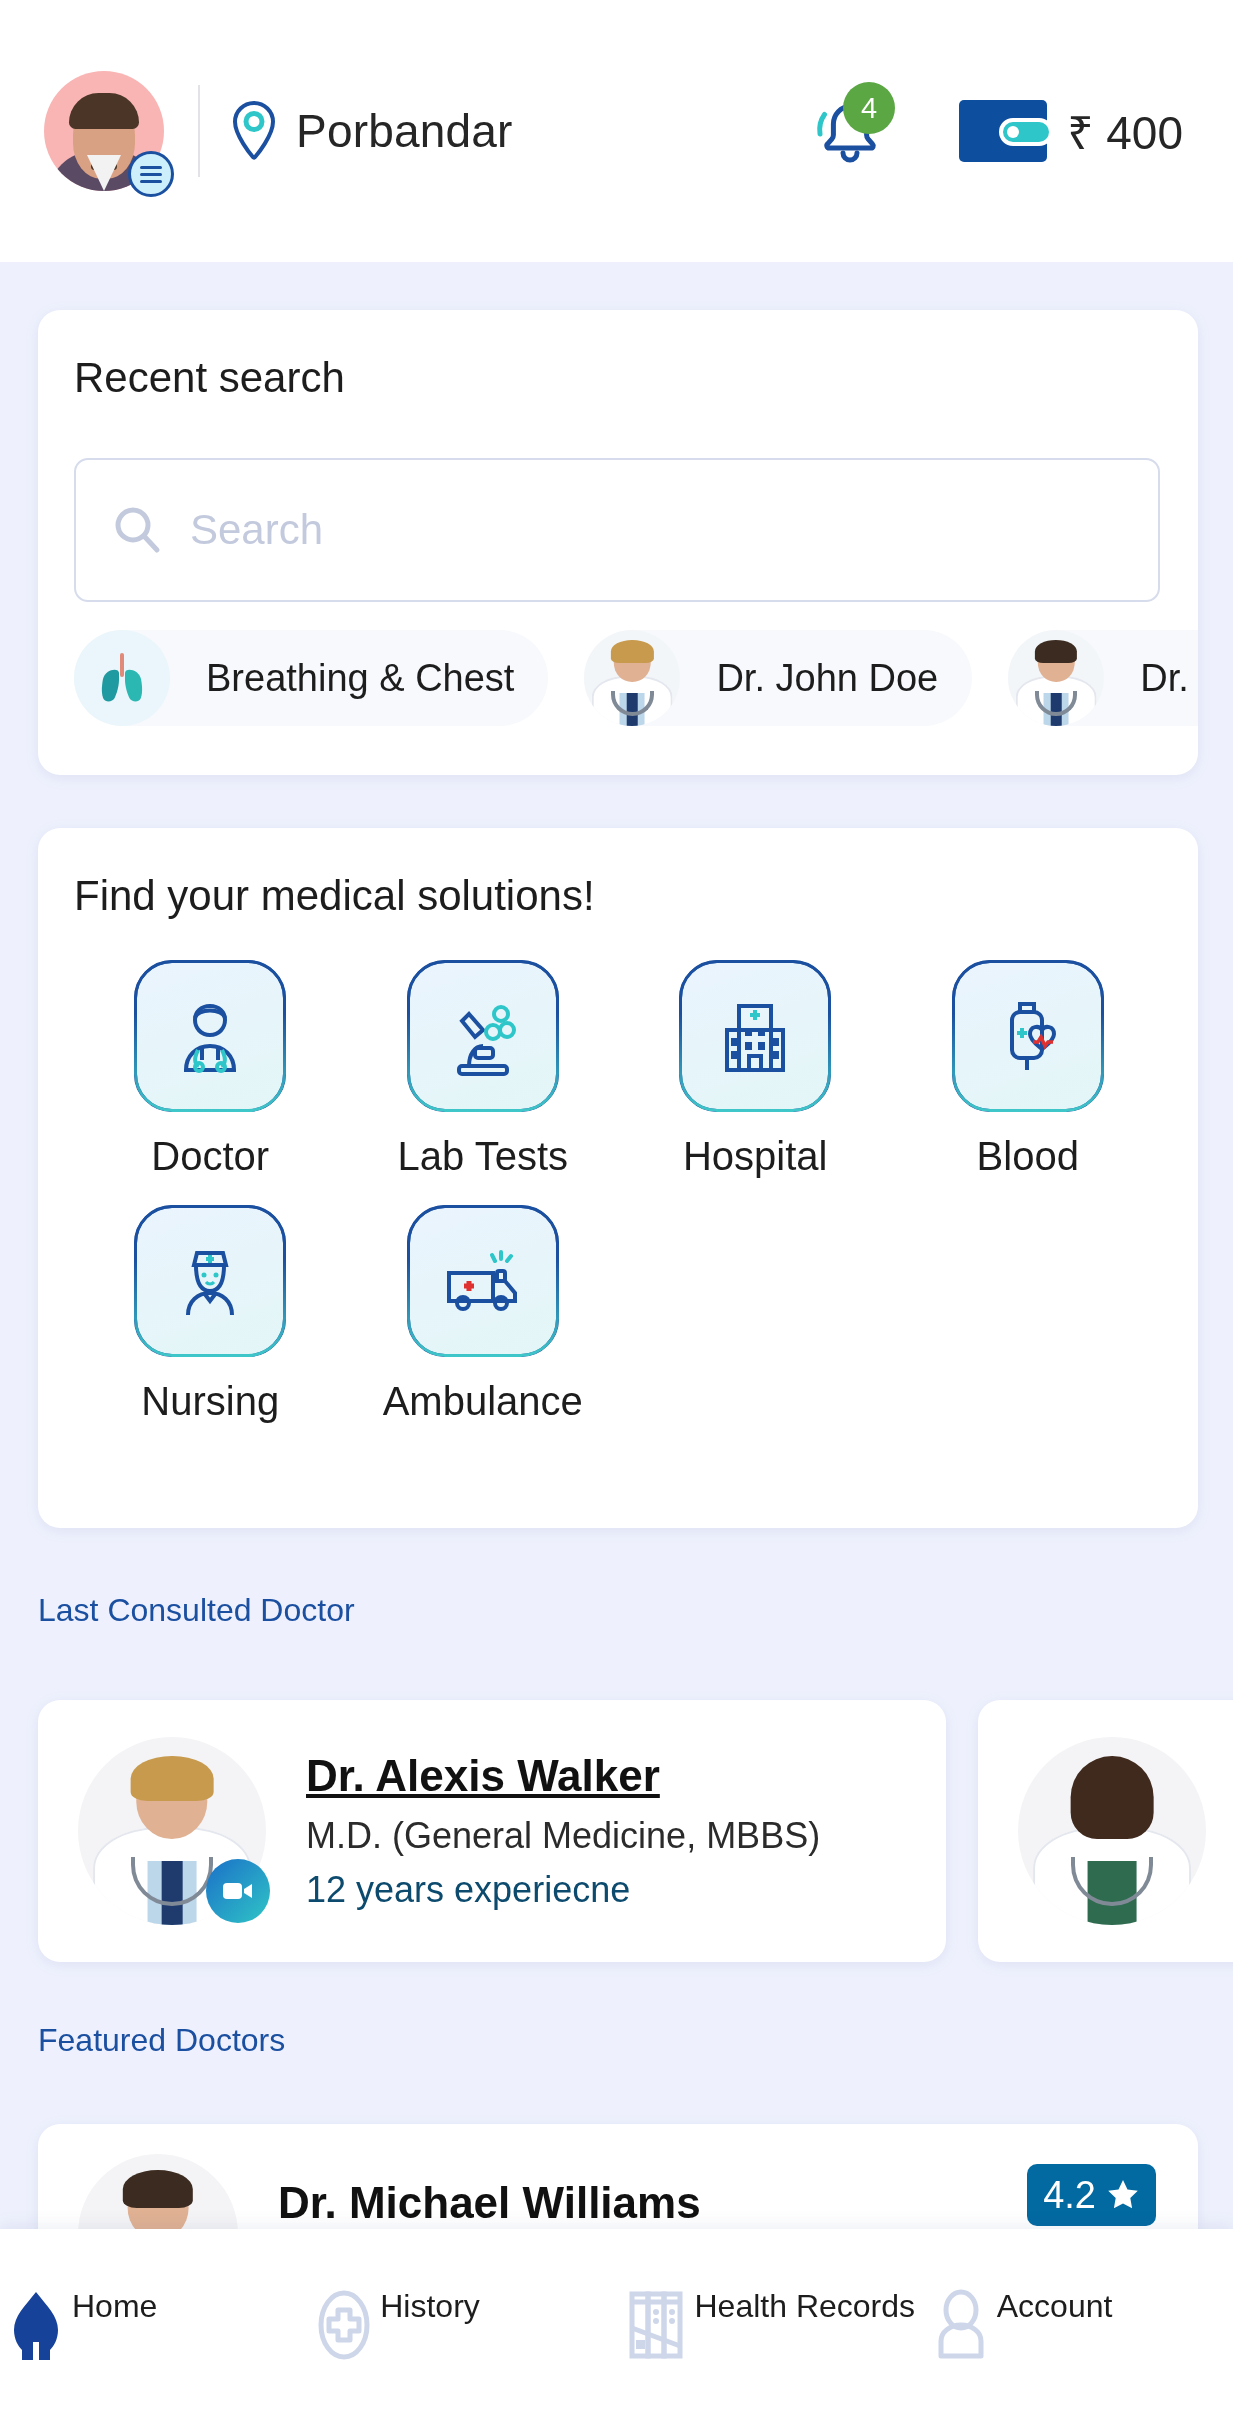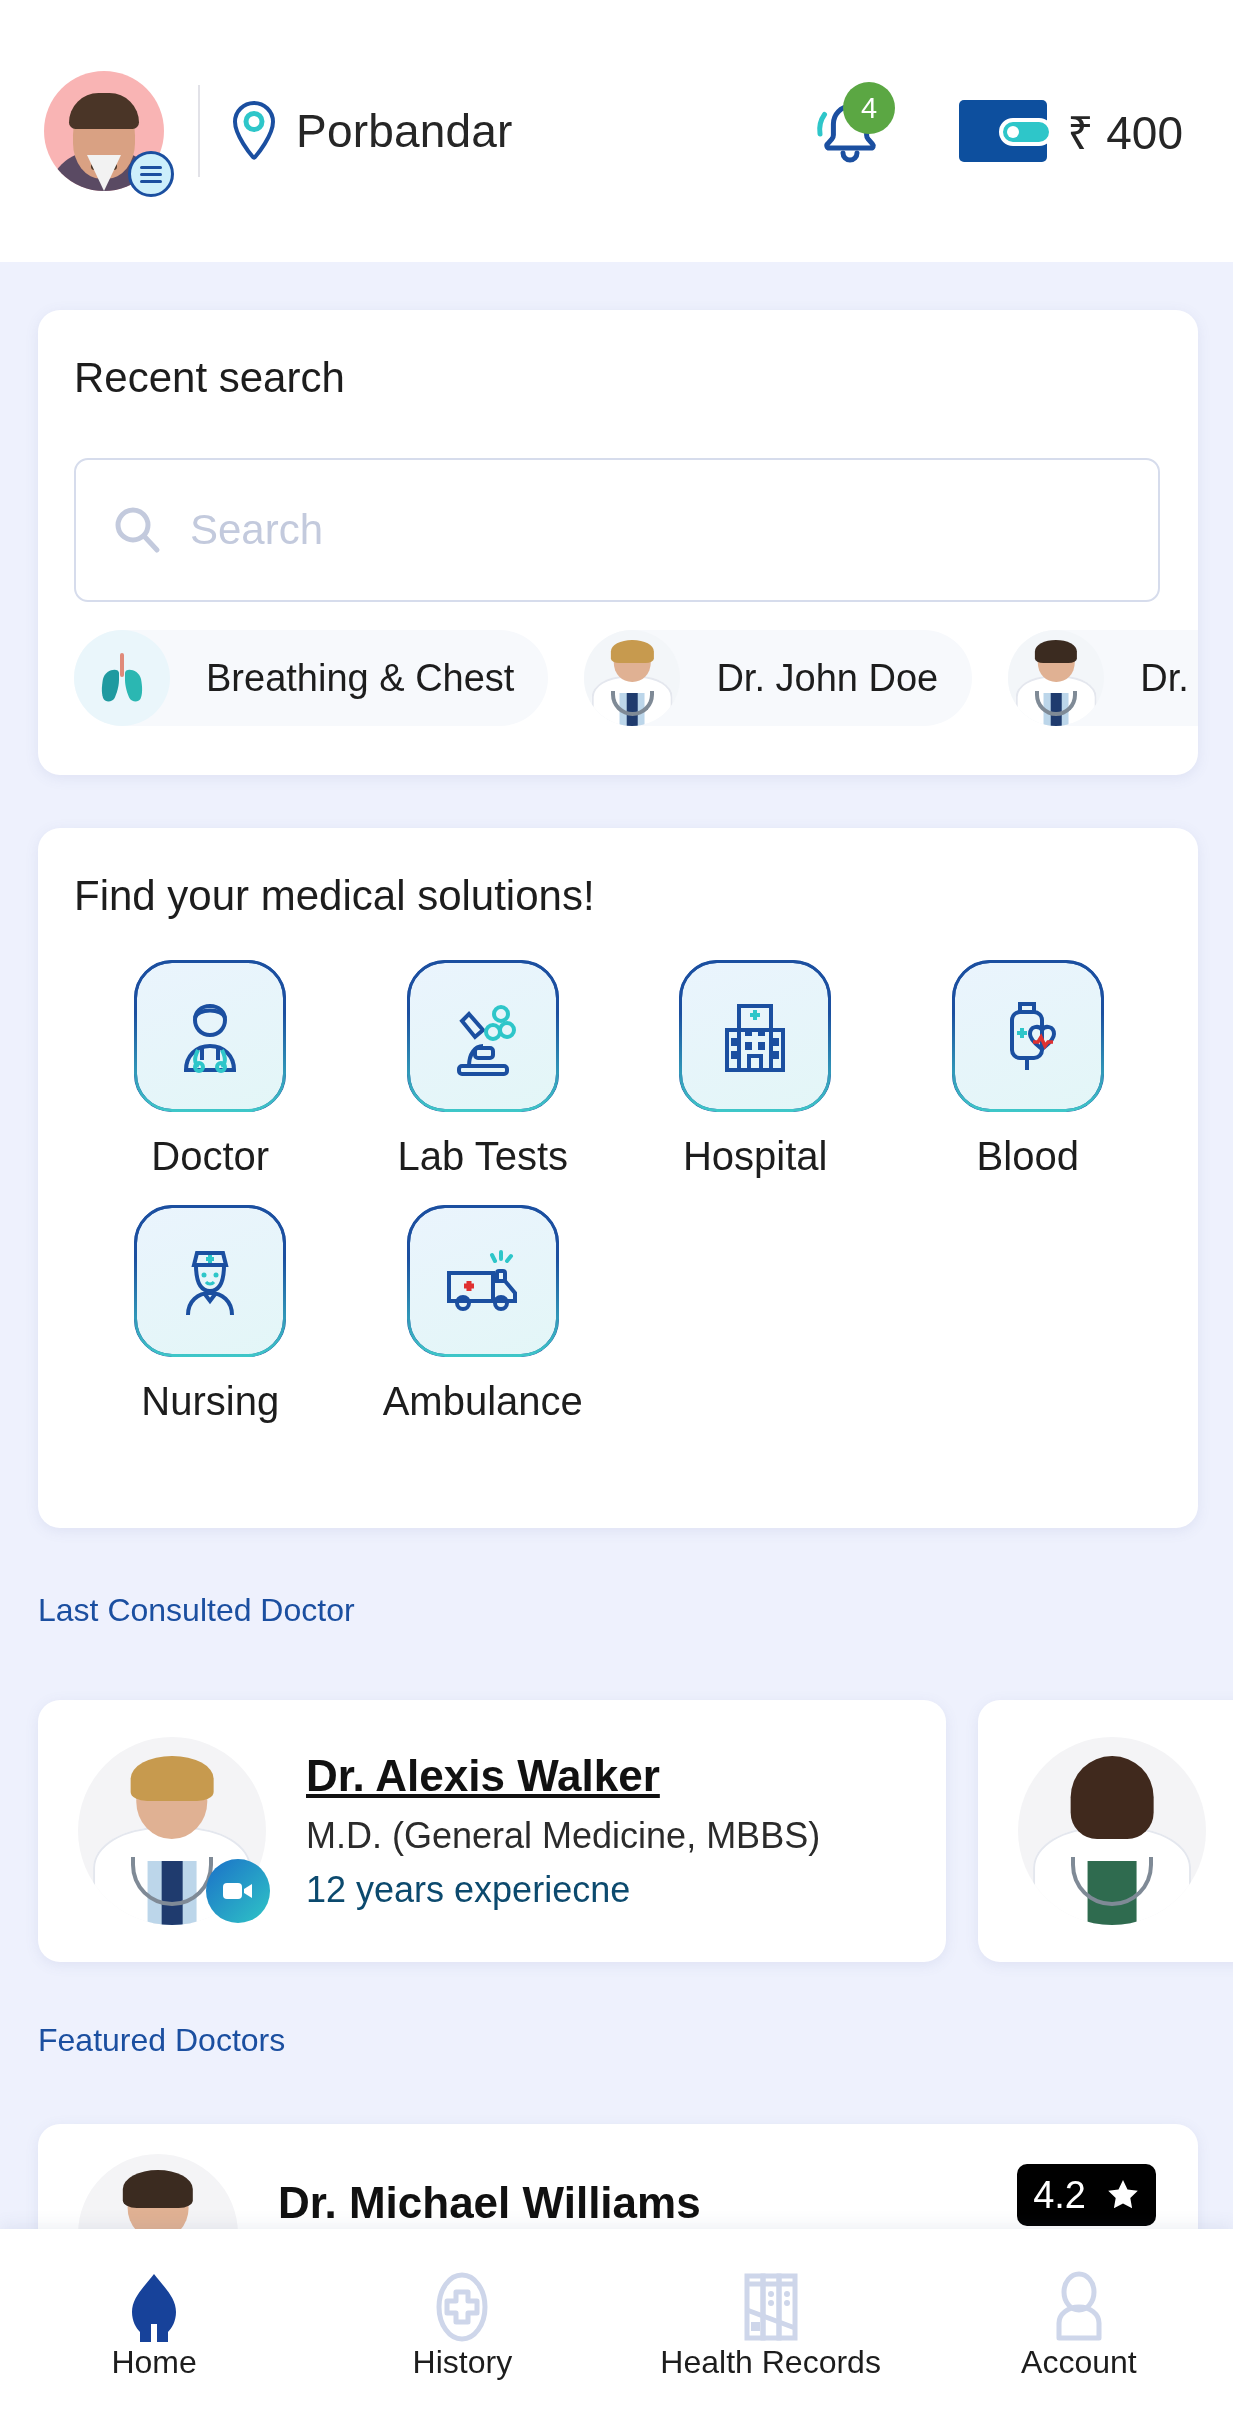--- a/index.html
+++ b/index.html
@@ -147,22 +147,22 @@
   .doc-exp { font-size: 36px; color: #0c4a6e; margin-top: 12px; }
 
   
   .featured-card {
     position: absolute; left: 38px; top: 2124px; width: 1160px; height: 230px;
     display: flex; align-items: flex-start; padding: 30px 0 0 40px; overflow: hidden;
   }
   .feat-name { font-size: 44px; font-weight: bold; color: #111; margin: 24px 0 0 40px; }
   .rating {
     position: absolute; right: 42px; top: 40px; height: 62px;
-    background: #000000; color: #fff; border-radius: 10px;
-    display: flex; align-items: center; gap: 20px; padding: 0 16px;
+    background: #0369a1; color: #fff; border-radius: 10px;
+    display: flex; align-items: center; gap: 10px; padding: 0 16px;
     font-size: 38px;
   }
 
   
   .ph-doc { position: absolute; inset: 0; }
   .ph-coat { position: absolute; left: 50%; bottom: 0; transform: translateX(-50%);
              width: 84%; height: 52%; background: #ffffff; border-radius: 42% 42% 0 0;
              box-shadow: inset 0 0 0 2px #e4e7ee; }
   .ph-head { position: absolute; left: 50%; top: 14%; transform: translateX(-50%);
              width: 38%; height: 40%; border-radius: 50%; background: #e0b193; }
@@ -179,21 +179,21 @@
 
   
   .lungs { width: 54px; height: 58px; }
 
   
   .bottom-nav {
     position: absolute; left: 0; bottom: 0; width: 1233px; height: 192px;
     background: #fff; display: flex; align-items: center;
     box-shadow: 0 -3px 16px rgba(80,95,150,.10);
   }
-  .nav-item { flex: 1 1 0; display: flex; flex-direction: column; align-items: center; gap: 0; }
+  .nav-item { flex: 1 1 0; display: flex; flex-direction: row; align-items: flex-start; gap: 0; }
   .nav-label { font-size: 32px; color: #1d1d1d; }
   .nav-item.active .nav-label { color: #1d1d1d; }
 </style>
 </head>
 <body>
 
 <div class="phone">
 
   <div class="header">
 

